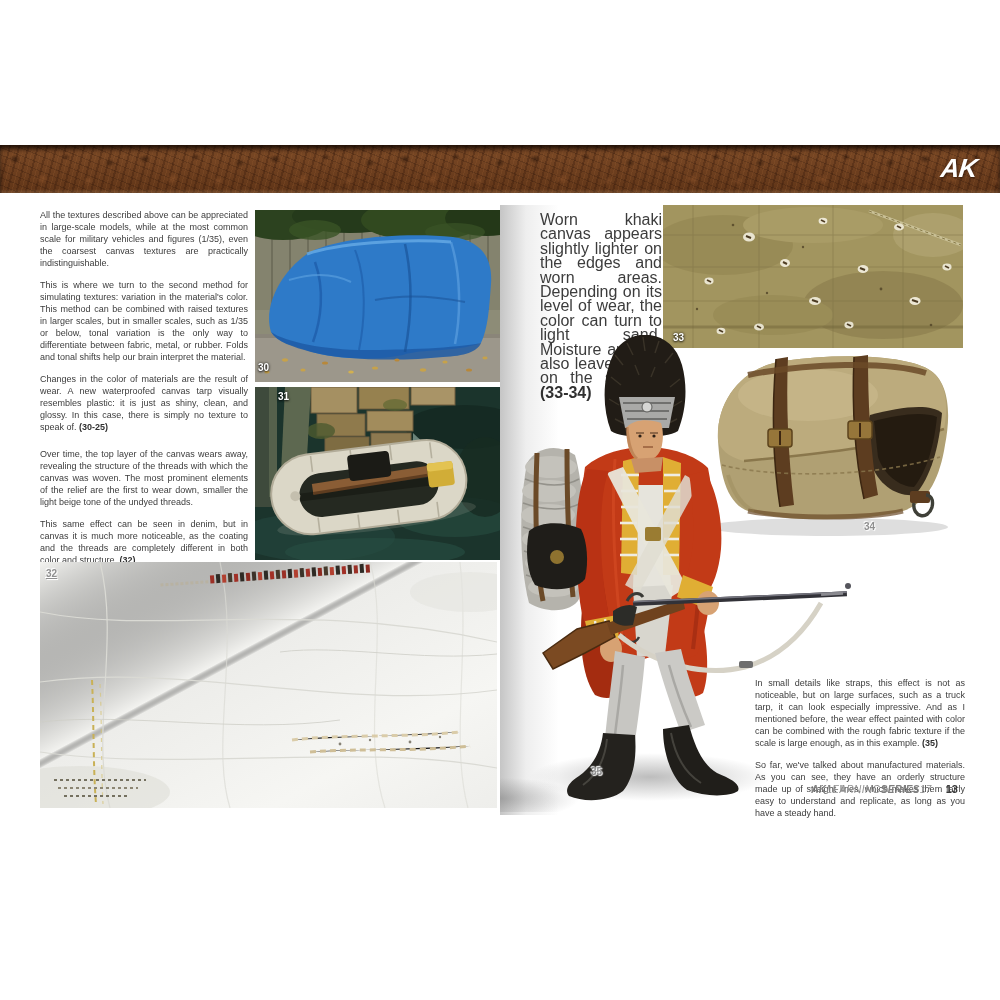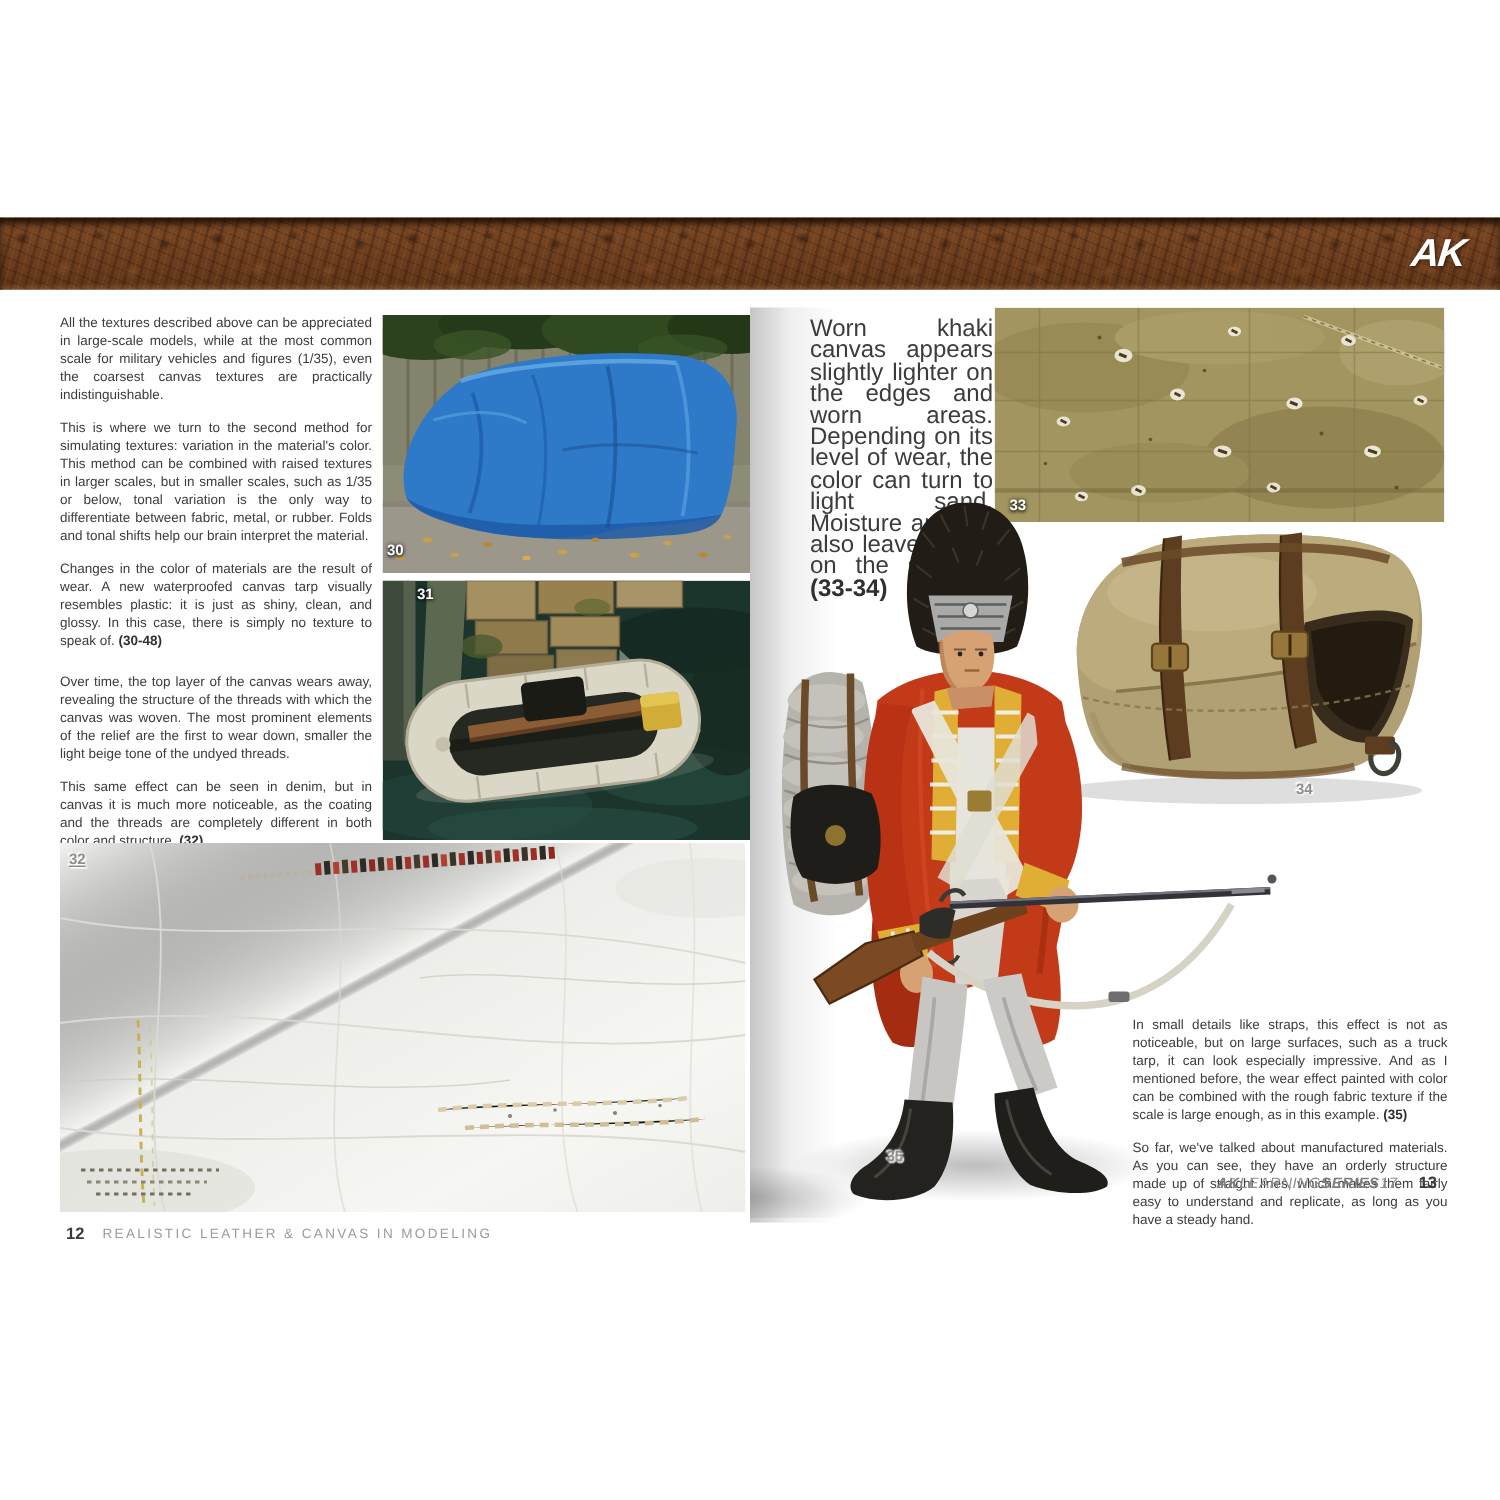--- a/index.html
+++ b/index.html
@@ -63,21 +63,21 @@
   <div class="leather"></div>
   <div class="ak-logo">AK</div>
 
   <div class="gutter"></div>
   <div class="curl-shadow"></div>
 
   <div class="col body-sm" style="left:40px;top:209px;width:208px;">
     <p>All the textures described above can be appreciated in large-scale models, while at the most common scale for military vehicles and figures (1/35), even the coarsest canvas textures are practically indistinguishable.</p>
     <p>This is where we turn to the second method for simulating textures: variation in the material's color. This method can be combined with raised textures in larger scales, but in smaller scales, such as 1/35 or below, tonal variation is the only way to differentiate between fabric, metal, or rubber. Folds and tonal shifts help our brain interpret the material.</p>
     <p><span>Changes in the color of materials are the result of wear. A new waterproofed canvas tarp visually resembles plastic: it is just as shiny, clean, and glossy. In this case, there is simply no texture to speak of.</span>
-      <b>(30-48)</b></p>
+      <b>(30-25)</b></p>
   </div>
   <div class="col body-sm" style="left:40px;top:448px;width:208px;">
     <p>Over time, the top layer of the canvas wears away, revealing the structure of the threads with which the canvas was woven. The most prominent elements of the relief are the first to wear down, smaller the light beige tone of the undyed threads.</p>
     <p><span>This same effect can be seen in denim, but in canvas it is much more noticeable, as the coating and the threads are completely different in both color and structure.</span>
       <b>(32)</b></p>
   </div>
 
   <div class="photo" style="left:255px;top:210px;width:245px;height:172px;">
     <svg viewBox="0 0 245 172" width="245" height="172">
       <rect width="245" height="172" fill="#8d8c77"></rect>
@@ -273,23 +273,20 @@
       <g fill="#6b6658" opacity=".8">
           <circle cx="300" cy="182" r="1.4"></circle>
           <circle cx="330" cy="178" r="1.2"></circle>
           <circle cx="370" cy="180" r="1.4"></circle>
           <circle cx="400" cy="175" r="1.2"></circle>
         </g>
     </svg>
   </div>
   <div class="fnum embossed" style="left:46px;top:568px;text-decoration:underline;">32</div>
 
-  <div class="footer-left">
-    <span class="pagenum">12</span><span class="ftitle">REALISTIC LEATHER &amp; CANVAS IN MODELING</span>
-  </div>
 
   <div class="col body-md" style="left:540px;top:213px;width:122px;">
     <p><span>Worn khaki canvas appears slightly lighter on the edges and worn areas. Depending on its level of wear, the color can turn to light sand. Moisture and dirt also leave marks on the surface.</span>
       <b>(33-34)</b></p>
   </div>
 
   <div class="photo" style="left:663px;top:205px;width:300px;height:143px;">
     <svg viewBox="0 0 300 143" width="300" height="143">
       <rect width="300" height="143" fill="#a2955f"></rect>
       <g opacity=".7">

